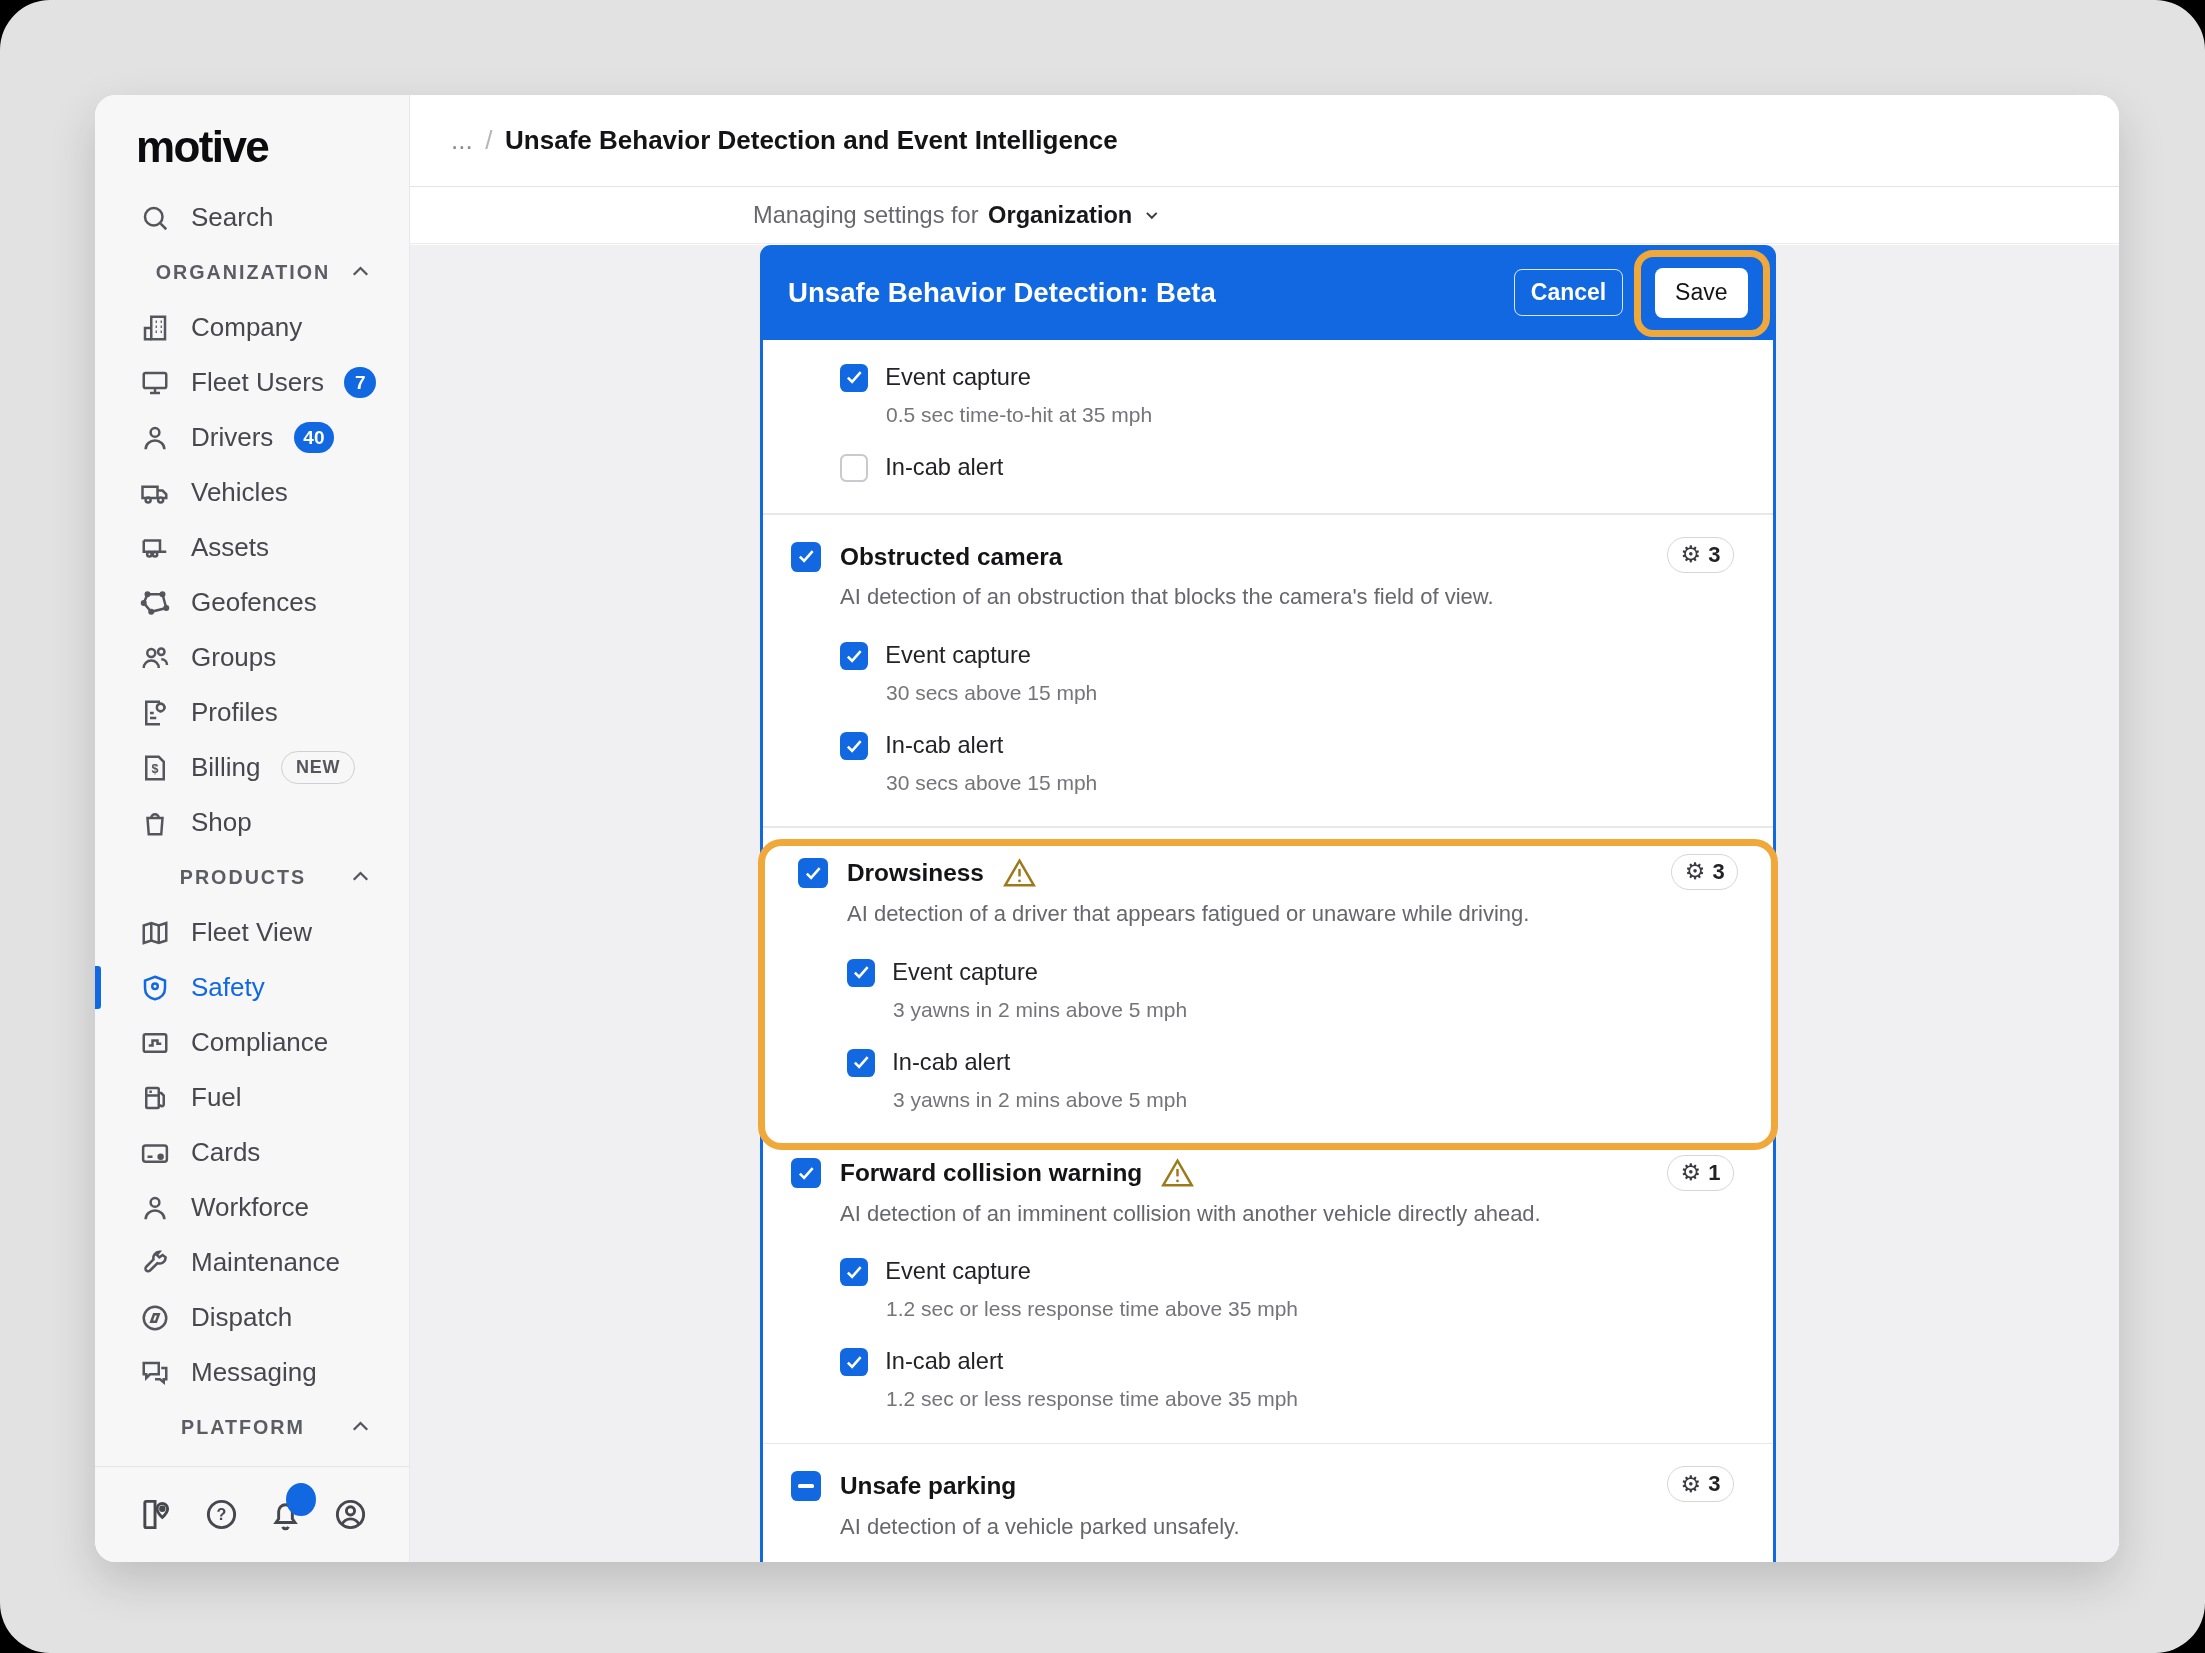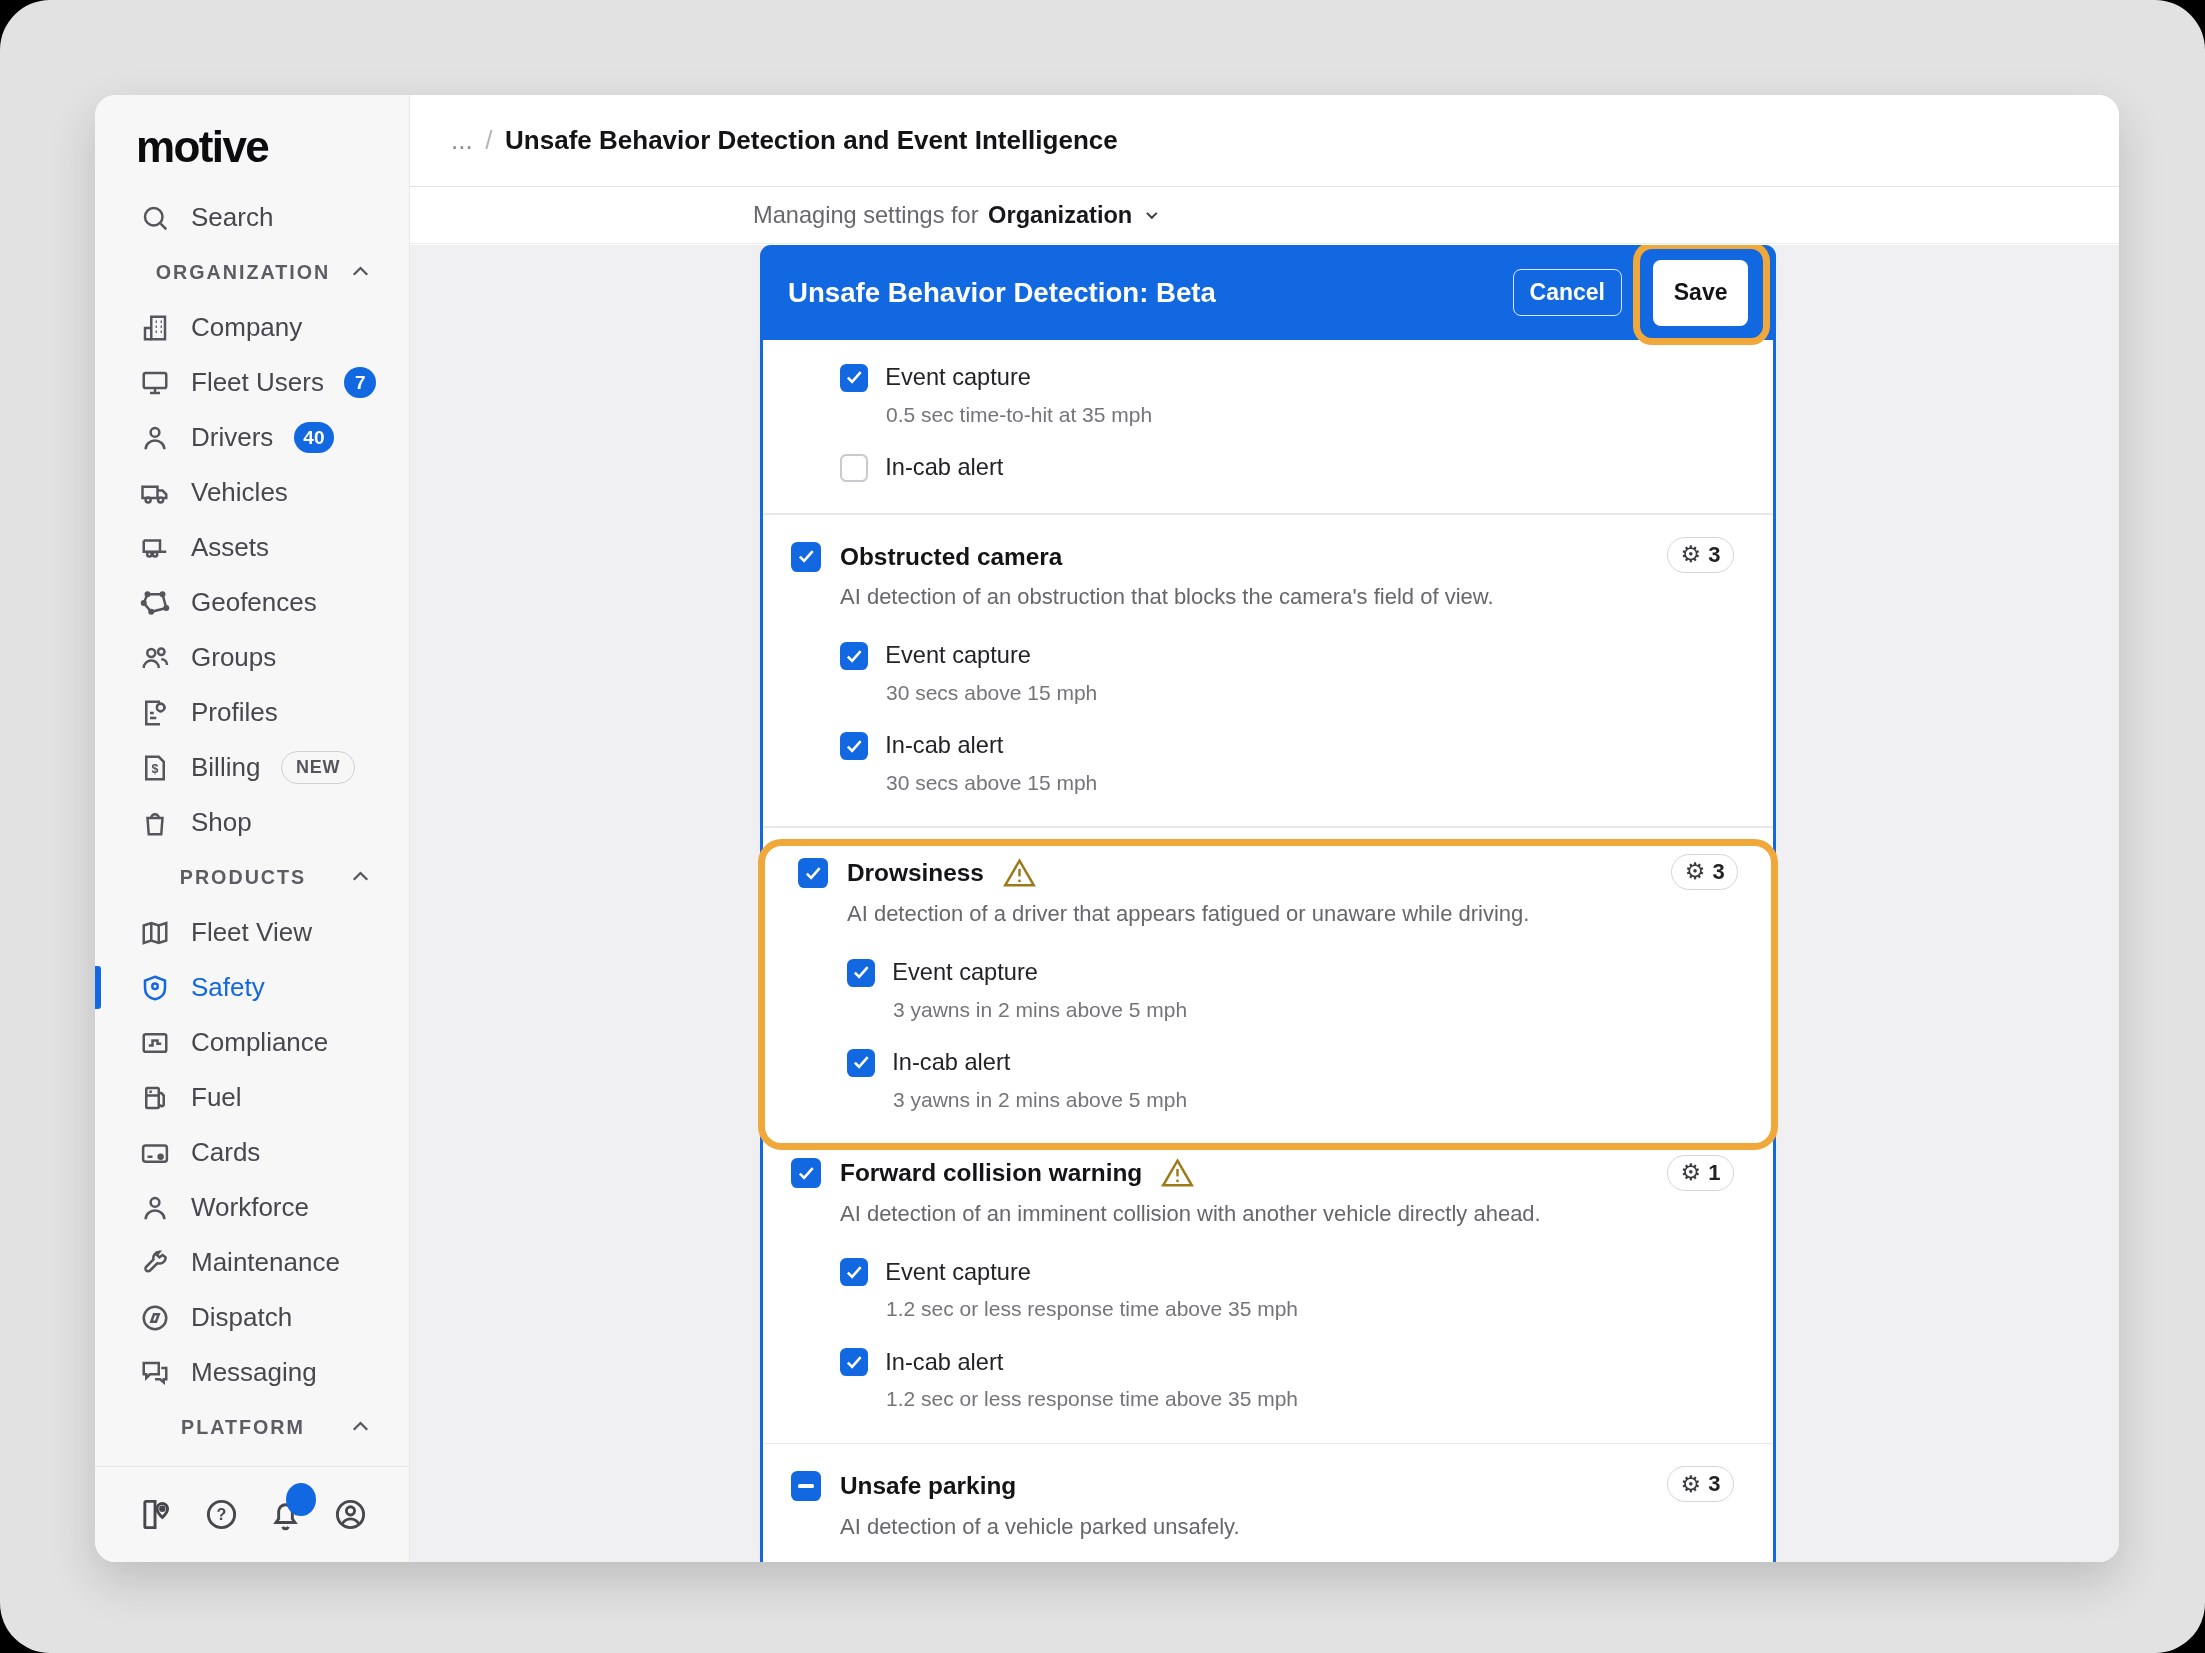--- a/index.html
+++ b/index.html
@@ -40,42 +40,42 @@
   .subbar .chev { width:23.6px; height:23.6px; margin-left:7.9px; color:#3c3c42; }
   .content { position:absolute; left:0; right:0; top:150px; bottom:0; background:#f0f0f2; overflow:hidden; }
 
   
   .panel { position:absolute; left:350px; top:0; width:1016px; }
   .panel-header { height:95px; background:#1168e1; border-radius:11px 11px 0 0; display:flex; align-items:center; padding:0 28px; position:relative;justify-content:space-between; }
   .panel-title { flex:1; color:#fff; font-size:27.6px; font-weight:bold; }
   .btn-cancel { height:47px; padding:0 15.8px; border:1.6px solid rgba(255,255,255,0.85); border-radius:7.9px; background:transparent;
                 color:#fff; font-size:23px; font-weight:bold; display:flex; align-items:center; cursor:pointer; }
   .save-wrap { position:relative; margin-left:31.5px; }
-  .btn-save { height:66px; padding:0 20.5px; background:#fff; border-radius:7.9px; color:#141416; font-size:23px; font-weight:bold;
+  .btn-save { height:50px; padding:0 20.5px; background:#fff; border-radius:7.9px; color:#141416; font-size:23px; font-weight:normal;
               display:flex; align-items:center; cursor:pointer; border:none; }
   .save-ring { position:absolute; left:-20.5px; right:-22px; top:-17.3px; bottom:-19px; border:7px solid #f1a83b; border-radius:19px; pointer-events:none; }
   .panel-body { background:#fff; border-left:3.9px solid #1168e1; border-right:3.9px solid #1168e1; padding:0 28px 47px 28px; }
 
   .sec { position:relative; }
   .sec-head { display:flex; align-items:center; gap:19px; }
   .sec-title { font-size:24.4px; font-weight:bold; color:#141416; }
   .sec-desc { margin:12.6px 0 0 49px; font-size:22px; color:#66666d; }
   .gear-pill { position:absolute; right:11px; height:36px; min-width:57px; background:#fff; border:1.6px solid #d6d6da; border-radius:19px;
                display:flex; align-items:center; justify-content:center; gap:7px; padding:0 12.6px; }
   .gear-glyph { font-size:23px; color:#3a3a41; line-height:1; }
   .gear-num { font-size:22px; font-weight:bold; color:#222226; }
   .warn-icon { width:33px; height:30px; }
 
   .cb { width:30px; height:30px; border-radius:6.3px; flex:0 0 auto; display:flex; align-items:center; justify-content:center; cursor:pointer; }
   .cb.checked, .cb.ind { background:#1168e1; }
   .cb.un { background:#fff; border:2.4px solid #c9c9cf; }
   .cb .dash { width:15.8px; height:3.9px; background:#fff; border-radius:1.6px; }
 
   .child { margin-left:49px; }
-  .child-row { display:flex; align-items:center; gap:17.3px; font-size:23.6px; color:#232327; }
+  .child-row { display:flex; gap:17.3px; font-size:23.6px; color:#232327; }
   .child-row .cb { width:28px; height:28px; }
   .cdetail { margin:11px 0 0 46px; font-size:21px; color:#74747b; }
   .divider { height:1.6px; background:#e8e8eb; margin:31.5px -28px 0 -28px; }
 
   .highlight { margin:11px -33px 4.7px -33px; border:7px solid #f1a83b; border-radius:23.6px; padding:6.3px 28px 31.5px 33px; } .mt34 { margin-top:27px; } .mt40 { margin-top:31.5px; }
   .pt4 { padding-top:3.2px; } .pt30 { padding-top:23.6px; } .pt34 { padding-top:27px; }
 
   svg { display:block; }
 </style>
 </head>

